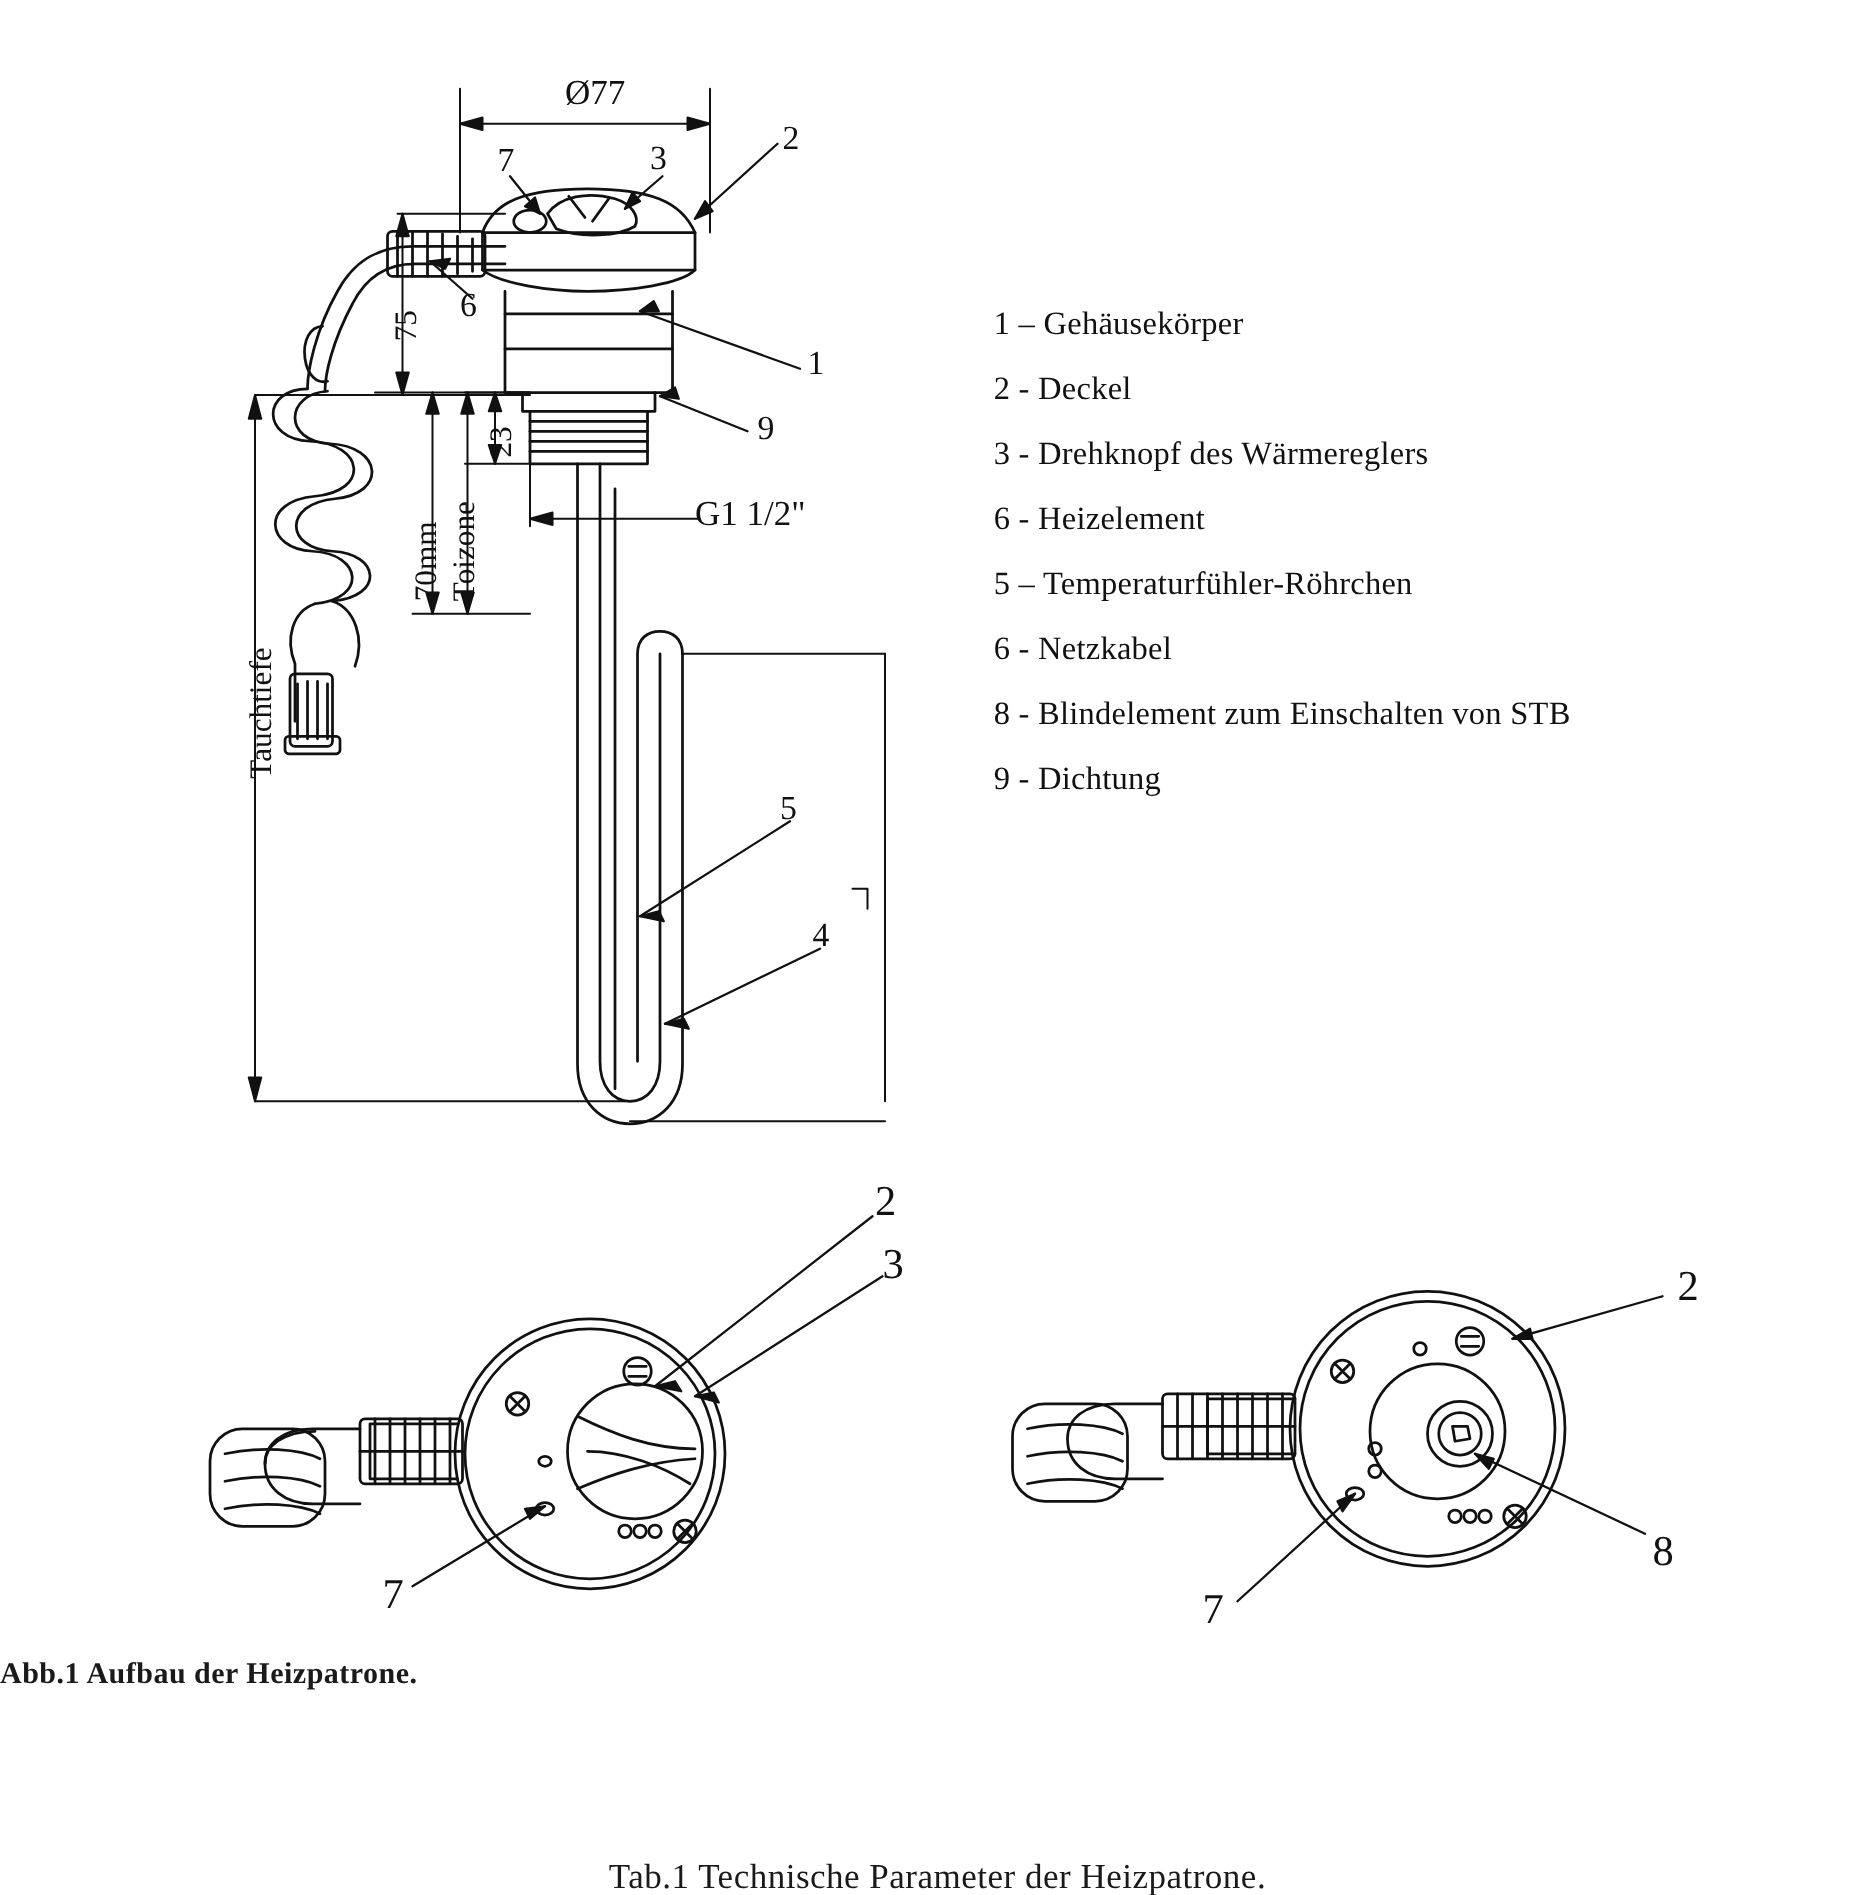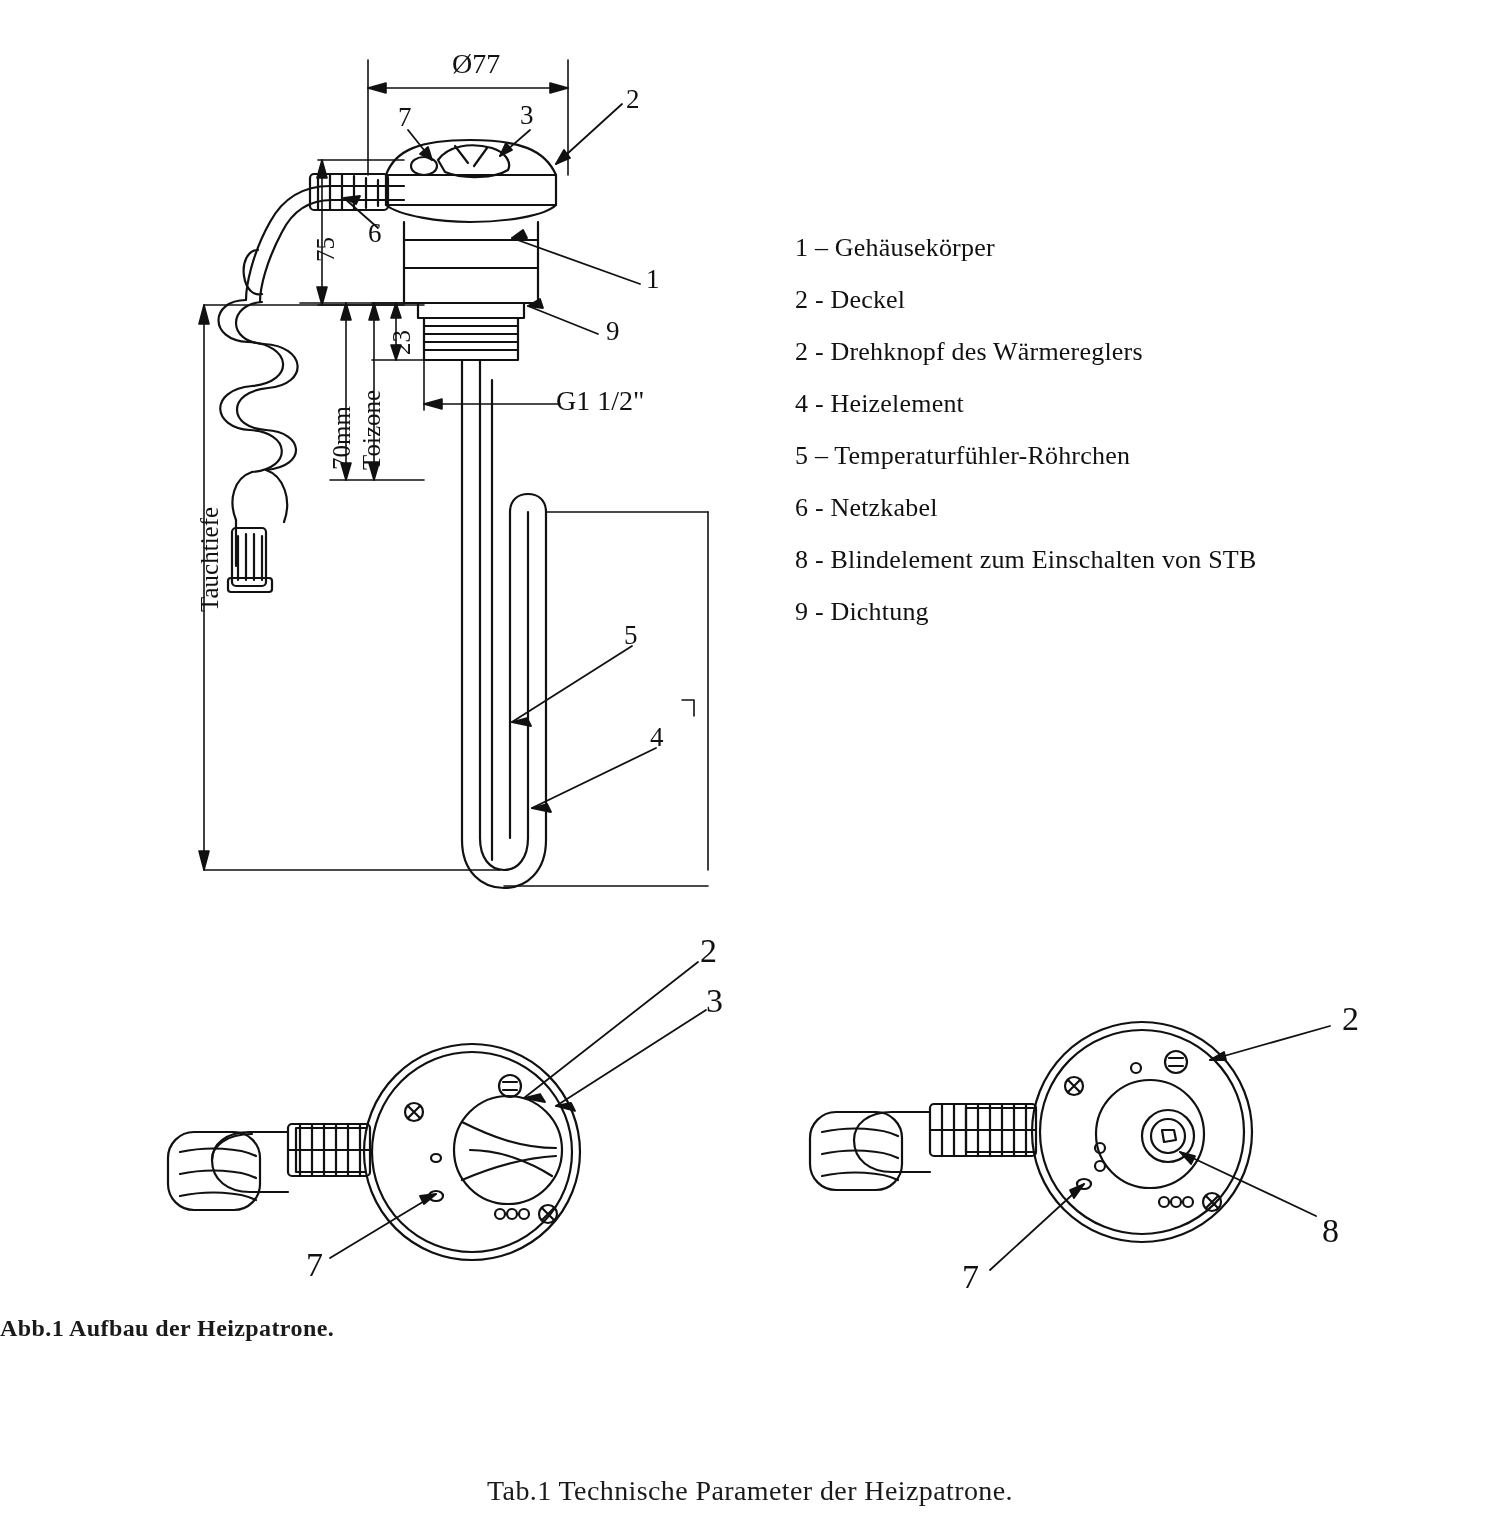--- a/index.html
+++ b/index.html
@@ -10,21 +10,21 @@
   body {
     width: 1500px;
     height: 1516px;
     position: relative;
     font-family: "Liberation Serif", serif;
     color: #1a1a1a;
     overflow: hidden;
   }
   .canvas {
     position: absolute;
-    left: 0; top: 0;
+    left: 0; top: 11px;
     width: 1500px;
     height: 1284px;
   }
   svg.drawing {
     position: absolute;
     left: 0; top: 0;
     width: 1500px;
     height: 1516px;
   }
   
@@ -343,22 +343,22 @@
   <div class="num lg" style="left:706px; top:982px;">3</div>
   <div class="num lg" style="left:306px; top:1246px;">7</div>
 
   <div class="num lg" style="left:1342px; top:1000px;">2</div>
   <div class="num lg" style="left:1322px; top:1212px;">8</div>
   <div class="num lg" style="left:962px; top:1258px;">7</div>
 
   <div class="legend">
     <div class="legend-item">1 – Gehäusekörper</div>
     <div class="legend-item">2 - Deckel</div>
-    <div class="legend-item">2 - Drehknopf des Wärmereglers</div>
-    <div class="legend-item">4 - Heizelement</div>
+    <div class="legend-item">3 - Drehknopf des Wärmereglers</div>
+    <div class="legend-item">6 - Heizelement</div>
     <div class="legend-item">5 – Temperaturfühler-Röhrchen</div>
     <div class="legend-item">6 - Netzkabel</div>
     <div class="legend-item">8 - Blindelement zum Einschalten von STB</div>
     <div class="legend-item">9 - Dichtung</div>
   </div>
 
   <div class="caption-fig">Abb.1 Aufbau der Heizpatrone.</div>
   <div class="caption-tab">Tab.1 Technische Parameter der Heizpatrone.</div>
 
 </div>

